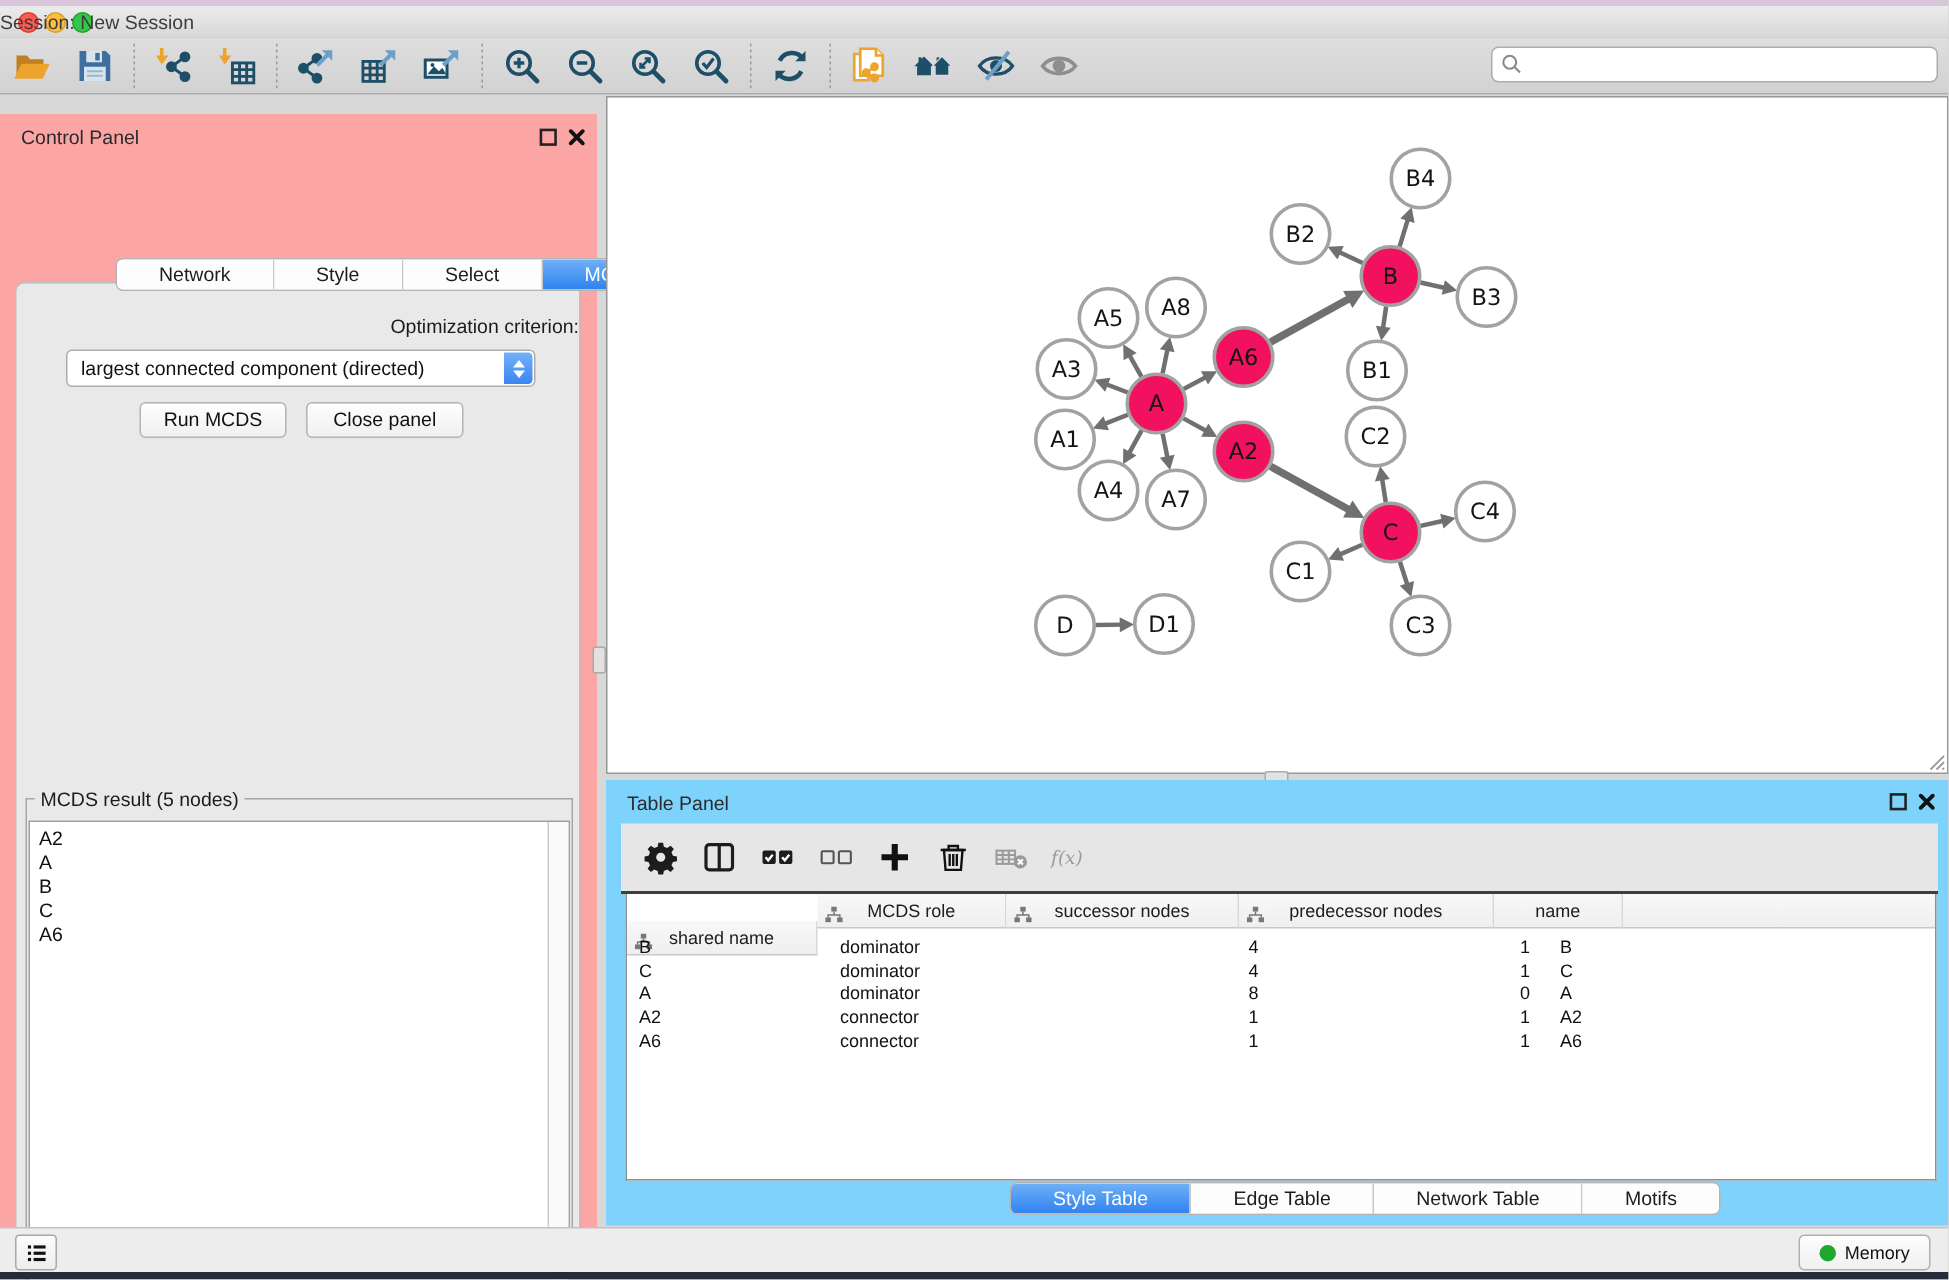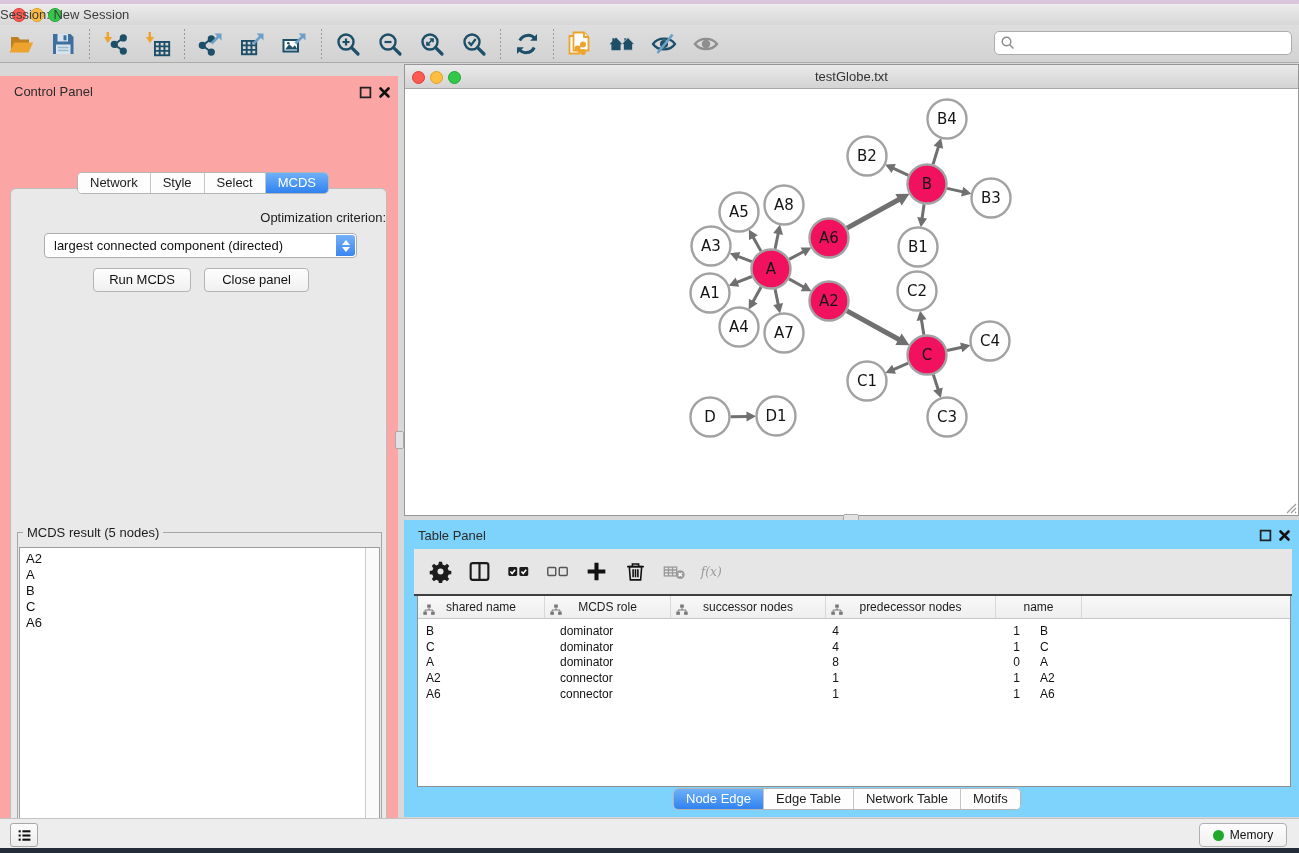--- a/index.html
+++ b/index.html
@@ -33,21 +33,21 @@
   .searchbox .mag{position:absolute;left:5px;top:3px;width:16px;height:16px}
 
   
   .left-panel{left:0;top:76px;width:398px;height:755px;background:#fca5a5}
   .panel-title{position:absolute;left:14px;top:8px;font-size:13px;color:#2b2b2b}
   .mini{position:absolute;top:9px;width:13px;height:13px}
   .mini svg{width:13px;height:13px}
 
   .seggroup{position:absolute;display:flex;border:1px solid #b5b5b5;border-radius:5px;
             overflow:hidden;background:#fff;height:20px}
-  .seg{height:20px;line-height:20px;font-size:13px;color:#1c1c1c;padding:0 12px;
+  .seg{height:20px;line-height:20px;font-size:13px;color:#1c1c1c;padding:0 28px;
        border-right:1px solid #c6c6c6;background:#fdfdfd;white-space:nowrap}
   .seg:last-child{border-right:0}
   .seg.sel{background:linear-gradient(#6fb0f7,#2f82f0);color:#fff}
 
   .cp-content{left:10px;top:112px;width:375px;height:693px;background:#e9e9e9;
               border:1px solid #bdbdbd;border-radius:6px}
   .opt-label{position:absolute;left:0;top:21px;width:100%;text-align:right;
              font-size:13px;color:#1c1c1c}
   .selectbox{position:absolute;left:33px;top:44px;width:311px;height:23px;background:#fff;
              border:1px solid #aeaeae;border-radius:4px}
@@ -333,26 +333,20 @@
 
   <span class="seggroup" id="control-tabs" style="left:77px;top:96px" data-name="control-panel-tabs">
       <span class="seg" data-name="tab-network">Network</span>
       <span class="seg" data-name="tab-style">Style</span>
       <span class="seg" data-name="tab-select">Select</span>
       <span class="seg sel" data-name="tab-mcds">MCDS</span>
     </span>
 </div>
 
 <div class="abs net-window" data-name="network-view-window">
-  <div class="net-title" data-name="network-window-titlebar">
-    <span class="light r" data-name="network-close-icon"></span>
-    <span class="light y" data-name="network-minimize-icon"></span>
-    <span class="light g" data-name="network-zoom-icon"></span>
-    <div class="title" data-name="network-window-title">testGlobe.txt</div>
-  </div>
   <svg class="net-canvas" id="net-svg" data-name="network-canvas" viewBox="0 0 891 425">
       <line x1="355.96453748749343" y1="163.12433239959762" x2="347.46220580946004" y2="147.97955409810072" stroke="#707070" stroke-width="3" data-name="graph-edge-A-A5"></line>
       <polygon points="343.79069513415277,141.43967570770963 352.80119424980273,147.2758478853335 344.081356395948,152.17119545240988" fill="#707070" data-name="graph-arrowhead"></polygon>
       <line x1="370.08072844794714" y1="160.9102599485679" x2="373.52585208202214" y2="143.94965128850646" stroke="#707070" stroke-width="3" data-name="graph-edge-A-A8"></line>
       <polygon points="375.0188015141979,136.59974639164108 378.0276688313522,146.90492554912112 368.22779563553166,144.91432630622006" fill="#707070" data-name="graph-arrowhead"></polygon>
       <line x1="346.858204595308" y1="173.66231176153474" x2="331.67801822580634" y2="167.84324031989243" stroke="#707070" stroke-width="3" data-name="graph-edge-A-A3"></line>
       <polygon points="324.674922346041,165.15872023264905 335.33519051857274,163.89038175664712 331.7558304022482,173.2278429296676" fill="#707070" data-name="graph-arrowhead"></polygon>
       <line x1="346.9233979902036" y1="188.50554833172316" x2="330.59056367167807" y2="194.93158150622503" stroke="#707070" stroke-width="3" data-name="graph-edge-A-A1"></line>
       <polygon points="323.61131903394767,197.6775138227091 330.62107403075015,189.546503130009 334.28231711939554,198.85216264698283" fill="#707070" data-name="graph-arrowhead"></polygon>
       <line x1="356.09691447031764" y1="198.94934252254927" x2="347.2846269300617" y2="214.92161368926315" stroke="#707070" stroke-width="3" data-name="graph-edge-A-A4"></line>
@@ -510,21 +504,21 @@
       </span>
       <span class="t2btn" data-name="function-builder-icon">
         <svg viewBox="0 0 36 26">
           <text x="1" y="19" font-family="DejaVu Serif,serif" font-style="italic" font-size="17" fill="#9b9b9b">f(x)</text>
         </svg>
       </span>
     </div>
 
   <div class="dtable" data-name="node-table">
     <div class="thead" id="table-head" data-name="table-header-row">
-        <div class="th" data-name="column-header-shared-name" style="width: 126px;"><span class="cicon" data-name="shared-column-icon"><svg viewBox="0 0 12 12">
+        <div class="th" data-name="column-header-shared-name" style="width: 126px; margin-top: 18px;"><span class="cicon" data-name="shared-column-icon"><svg viewBox="0 0 12 12">
               <g fill="#777">
                 <rect x="4.2" y="0.5" width="3.6" height="3.2"></rect>
                 <rect x="0.3" y="7.6" width="3.6" height="3.2"></rect>
                 <rect x="8.1" y="7.6" width="3.6" height="3.2"></rect>
               </g>
               <path d="M6 3.7 V6 M2.1 7.6 V6 h7.8 v1.6" stroke="#777" fill="none"></path>
             </svg></span><span data-name="column-header-label">shared name</span></div>
         <div class="th" data-name="column-header-MCDS-role" style="width: 125px;"><span class="cicon" data-name="shared-column-icon"><svg viewBox="0 0 12 12">
               <g fill="#777">
                 <rect x="4.2" y="0.5" width="3.6" height="3.2"></rect>
@@ -585,21 +579,21 @@
           <div class="td l" data-name="table-cell" style="width: 126px;">A6</div>
           <div class="td l" data-name="table-cell" style="width: 125px;">connector</div>
           <div class="td r" data-name="table-cell" style="width: 154px;">1</div>
           <div class="td r" data-name="table-cell" style="width: 169px;">1</div>
           <div class="td l" data-name="table-cell" style="width: 85px;">A6</div>
         </div>
       </div>
   </div>
 
   <span class="seggroup tp-tabs-wrap" id="table-tabs" data-name="table-tabs">
-      <span class="seg sel" data-name="tab-node-table">Node Edge</span>
+      <span class="seg sel" data-name="tab-node-table">Style Table</span>
       <span class="seg" data-name="tab-edge-table">Edge Table</span>
       <span class="seg" data-name="tab-network-table">Network Table</span>
       <span class="seg" data-name="tab-motifs">Motifs</span>
     </span>
 </div>
 
 <div class="abs status-bar" data-name="status-bar">
   <span class="sq-btn" data-name="task-history-button">
     <svg viewBox="0 0 26 26" data-name="list-icon">
         <g fill="#111">

